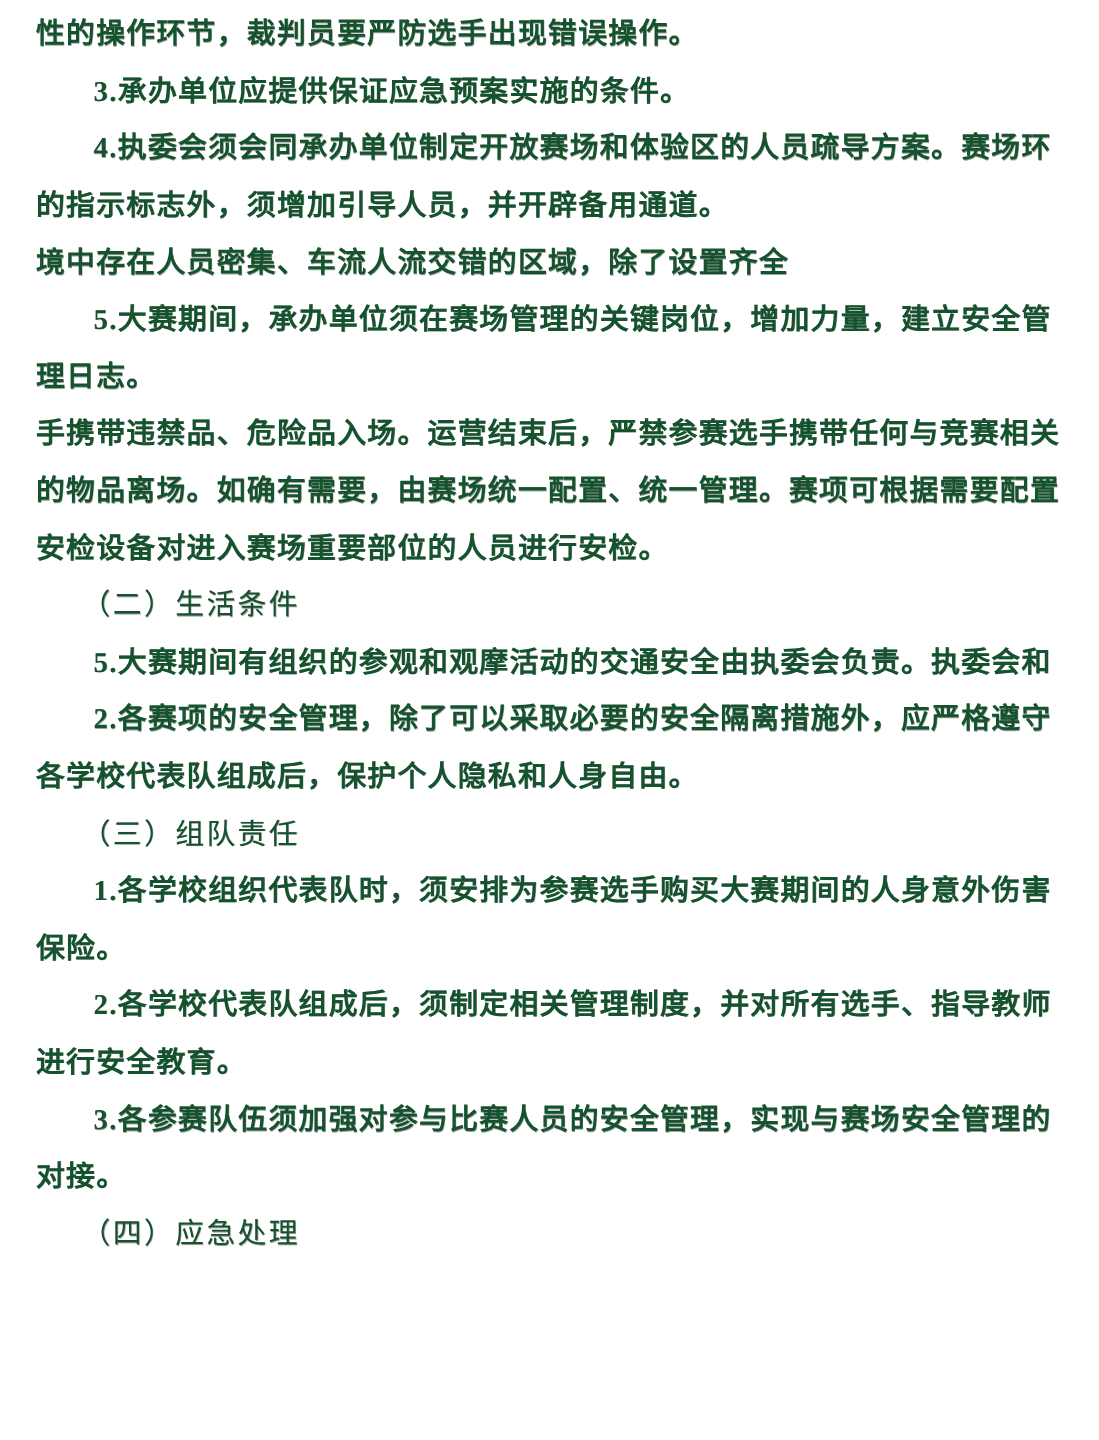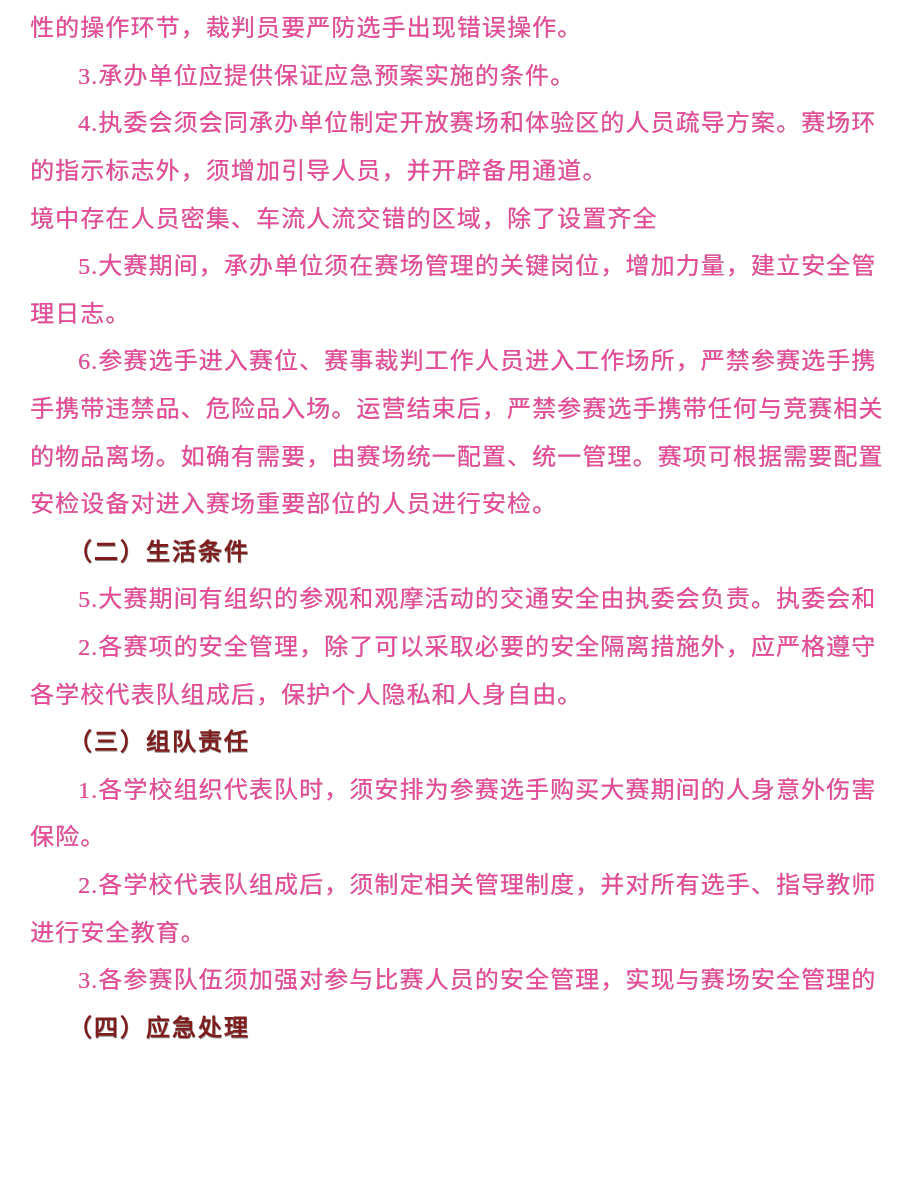--- a/index.html
+++ b/index.html
@@ -21,56 +21,57 @@
     right: 30px;
     color: #3c3c3c;
   }
   .line {
     height: 47.6px;
     display: flex;
     align-items: center;
     white-space: pre;
     font-size: 24px;
     letter-spacing: 1.1px;
-    color: #ec4899;
+    color: #14532d;
     
     text-shadow: 0.4px 0.4px 0.5px rgba(90, 90, 90, 0.55);
+    font-weight: bold;
   }
   .line.indent {
     padding-left: 48px;
   }
   .line.heading {
     padding-left: 38px;
-    font-weight: bold;
-    color: #7f1d1d;
+    font-weight: normal;
+    color: #14532d;
     letter-spacing: 2px;
     text-shadow: 0.5px 0.5px 0.6px rgba(70, 70, 70, 0.6);
   }
 </style>
 </head>
 <body>
 
 <main class="page">
   <div>
       <div class="line body">性的操作环节，裁判员要严防选手出现错误操作。</div>
       <div class="line indent">3.承办单位应提供保证应急预案实施的条件。</div>
       <div class="line indent">4.执委会须会同承办单位制定开放赛场和体验区的人员疏导方案。赛场环</div>
       <div class="line body">的指示标志外，须增加引导人员，并开辟备用通道。</div>
       <div class="line body">境中存在人员密集、车流人流交错的区域，除了设置齐全</div>
       <div class="line indent">5.大赛期间，承办单位须在赛场管理的关键岗位，增加力量，建立安全管</div>
       <div class="line body">理日志。</div>
-      <div class="line indent">6.参赛选手进入赛位、赛事裁判工作人员进入工作场所，严禁参赛选手携</div>
       <div class="line body">手携带违禁品、危险品入场。运营结束后，严禁参赛选手携带任何与竞赛相关</div>
       <div class="line body">的物品离场。如确有需要，由赛场统一配置、统一管理。赛项可根据需要配置</div>
       <div class="line body">安检设备对进入赛场重要部位的人员进行安检。</div>
       <div class="line heading">（二）生活条件</div>
       <div class="line indent">5.大赛期间有组织的参观和观摩活动的交通安全由执委会负责。执委会和</div>
       <div class="line indent">2.各赛项的安全管理，除了可以采取必要的安全隔离措施外，应严格遵守</div>
       <div class="line body">各学校代表队组成后，保护个人隐私和人身自由。</div>
       <div class="line heading">（三）组队责任</div>
       <div class="line indent">1.各学校组织代表队时，须安排为参赛选手购买大赛期间的人身意外伤害</div>
       <div class="line body">保险。</div>
       <div class="line indent">2.各学校代表队组成后，须制定相关管理制度，并对所有选手、指导教师</div>
       <div class="line body">进行安全教育。</div>
       <div class="line indent">3.各参赛队伍须加强对参与比赛人员的安全管理，实现与赛场安全管理的</div>
+      <div class="line body">对接。</div>
       <div class="line heading">（四）应急处理</div>
     </div>
 </main>
 
 </body></html>

